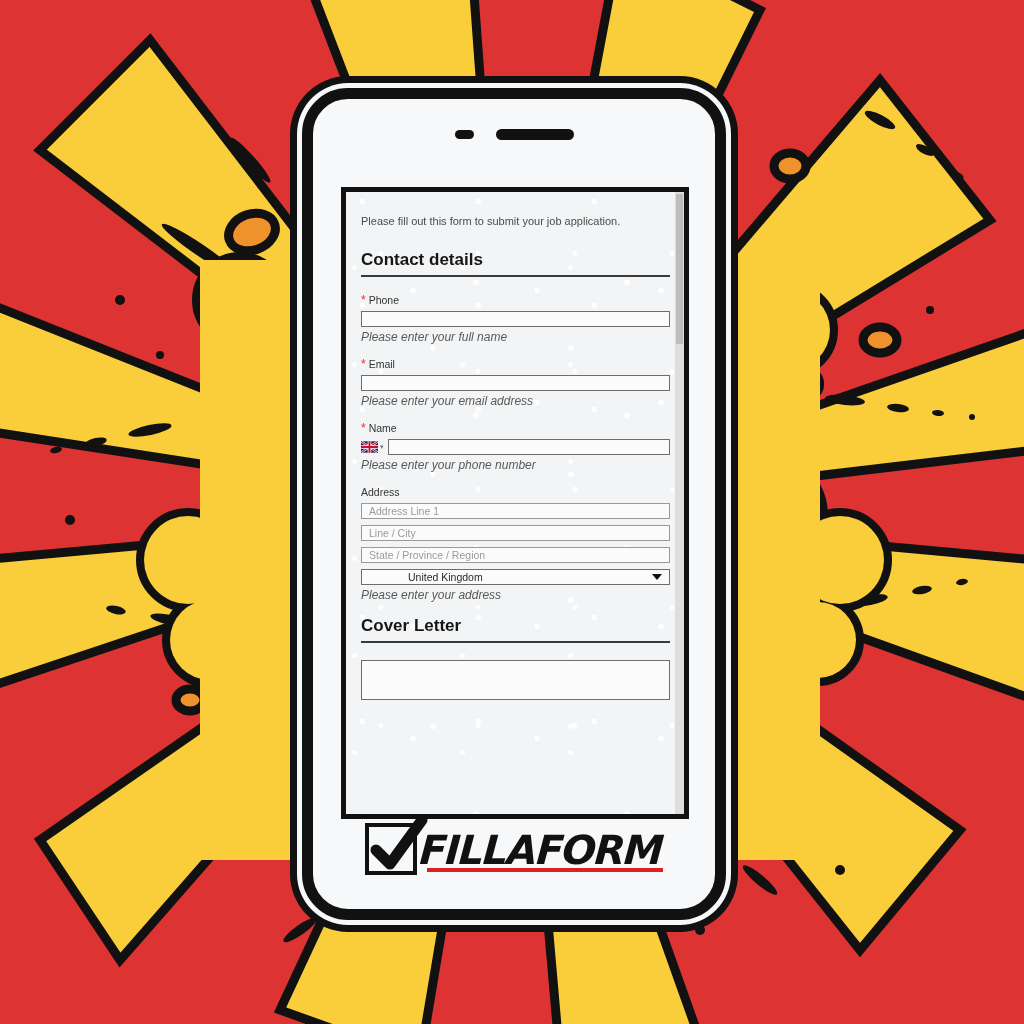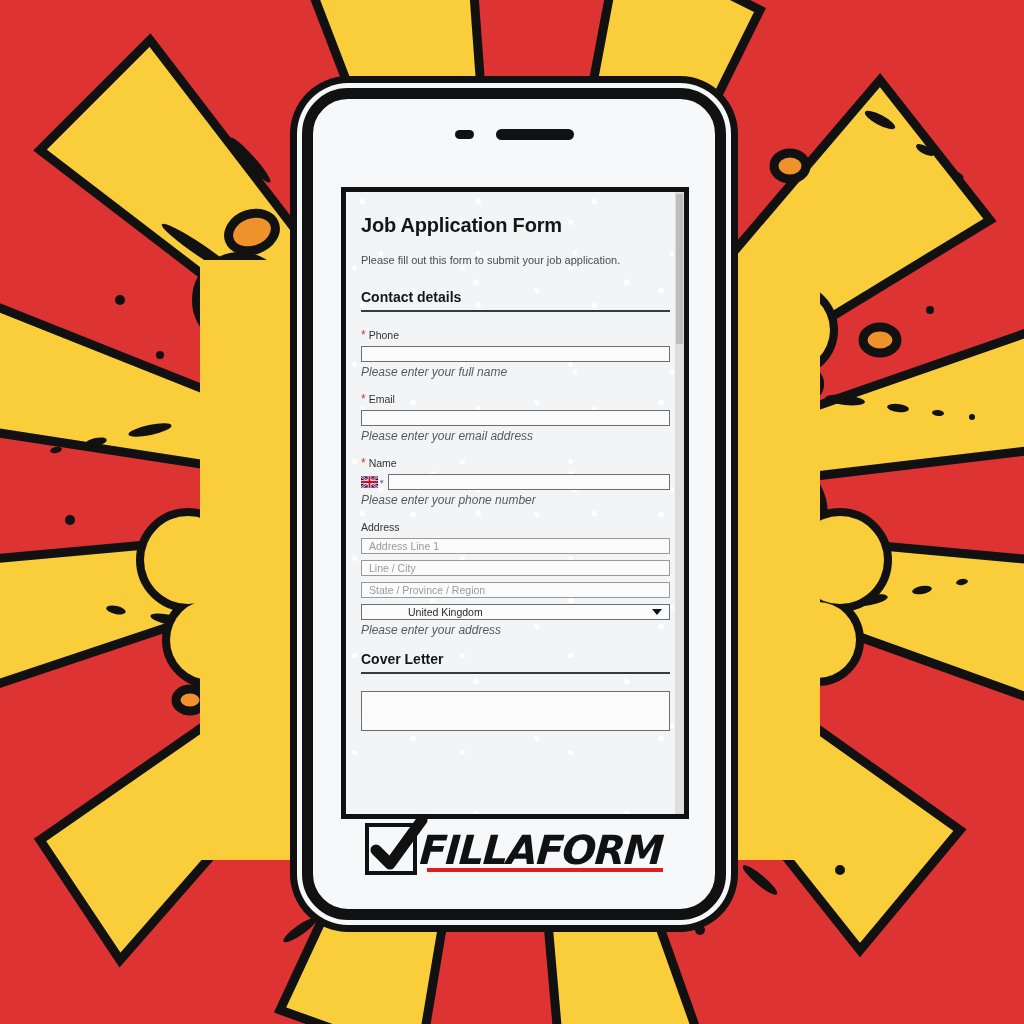--- a/index.html
+++ b/index.html
@@ -66,21 +66,21 @@
     padding: 22px 14px 0 15px;
   }
 
   .form-title {
     font-size: 20px; font-weight: bold; color: #161616;
     letter-spacing: -.2px; margin-bottom: 16px;
   }
   .form-intro { font-size: 11px; color: #4b4b4b; margin-bottom: 21px; line-height: 1.35; }
 
   .section-head {
-    font-size: 14px; font-weight: bold; color: #161616;
+    font-size: 17px; font-weight: bold; color: #161616;
     border-bottom: 2px solid #3a3a3a;
     padding-bottom: 5px; margin-bottom: 17px;
   }
 
   .field { margin-bottom: 14px; }
   .field-label { font-size: 10.5px; color: #333; margin-bottom: 5px; display: flex; align-items: center; gap: 3px; }
   .req { color: #e03131; font-size: 12px; line-height: 1; }
 
   .input {
     width: 100%; height: 16px;
@@ -254,21 +254,20 @@
 
   <div class="screen">
     <div class="screen-inner"></div>
 
     <div class="scrollbar-track">
       <div class="scrollbar-thumb"></div>
     </div>
 
     <div class="form">
 
-      <div class="form-title">Job Application Form</div>
       <div class="form-intro">Please fill out this form to submit your job application.</div>
 
       <div class="section-head">Contact details</div>
 
       <div class="field">
         <div class="field-label">
           <span class="req">*</span>
           <span>Phone</span>
         </div>
         <div class="input"></div>

